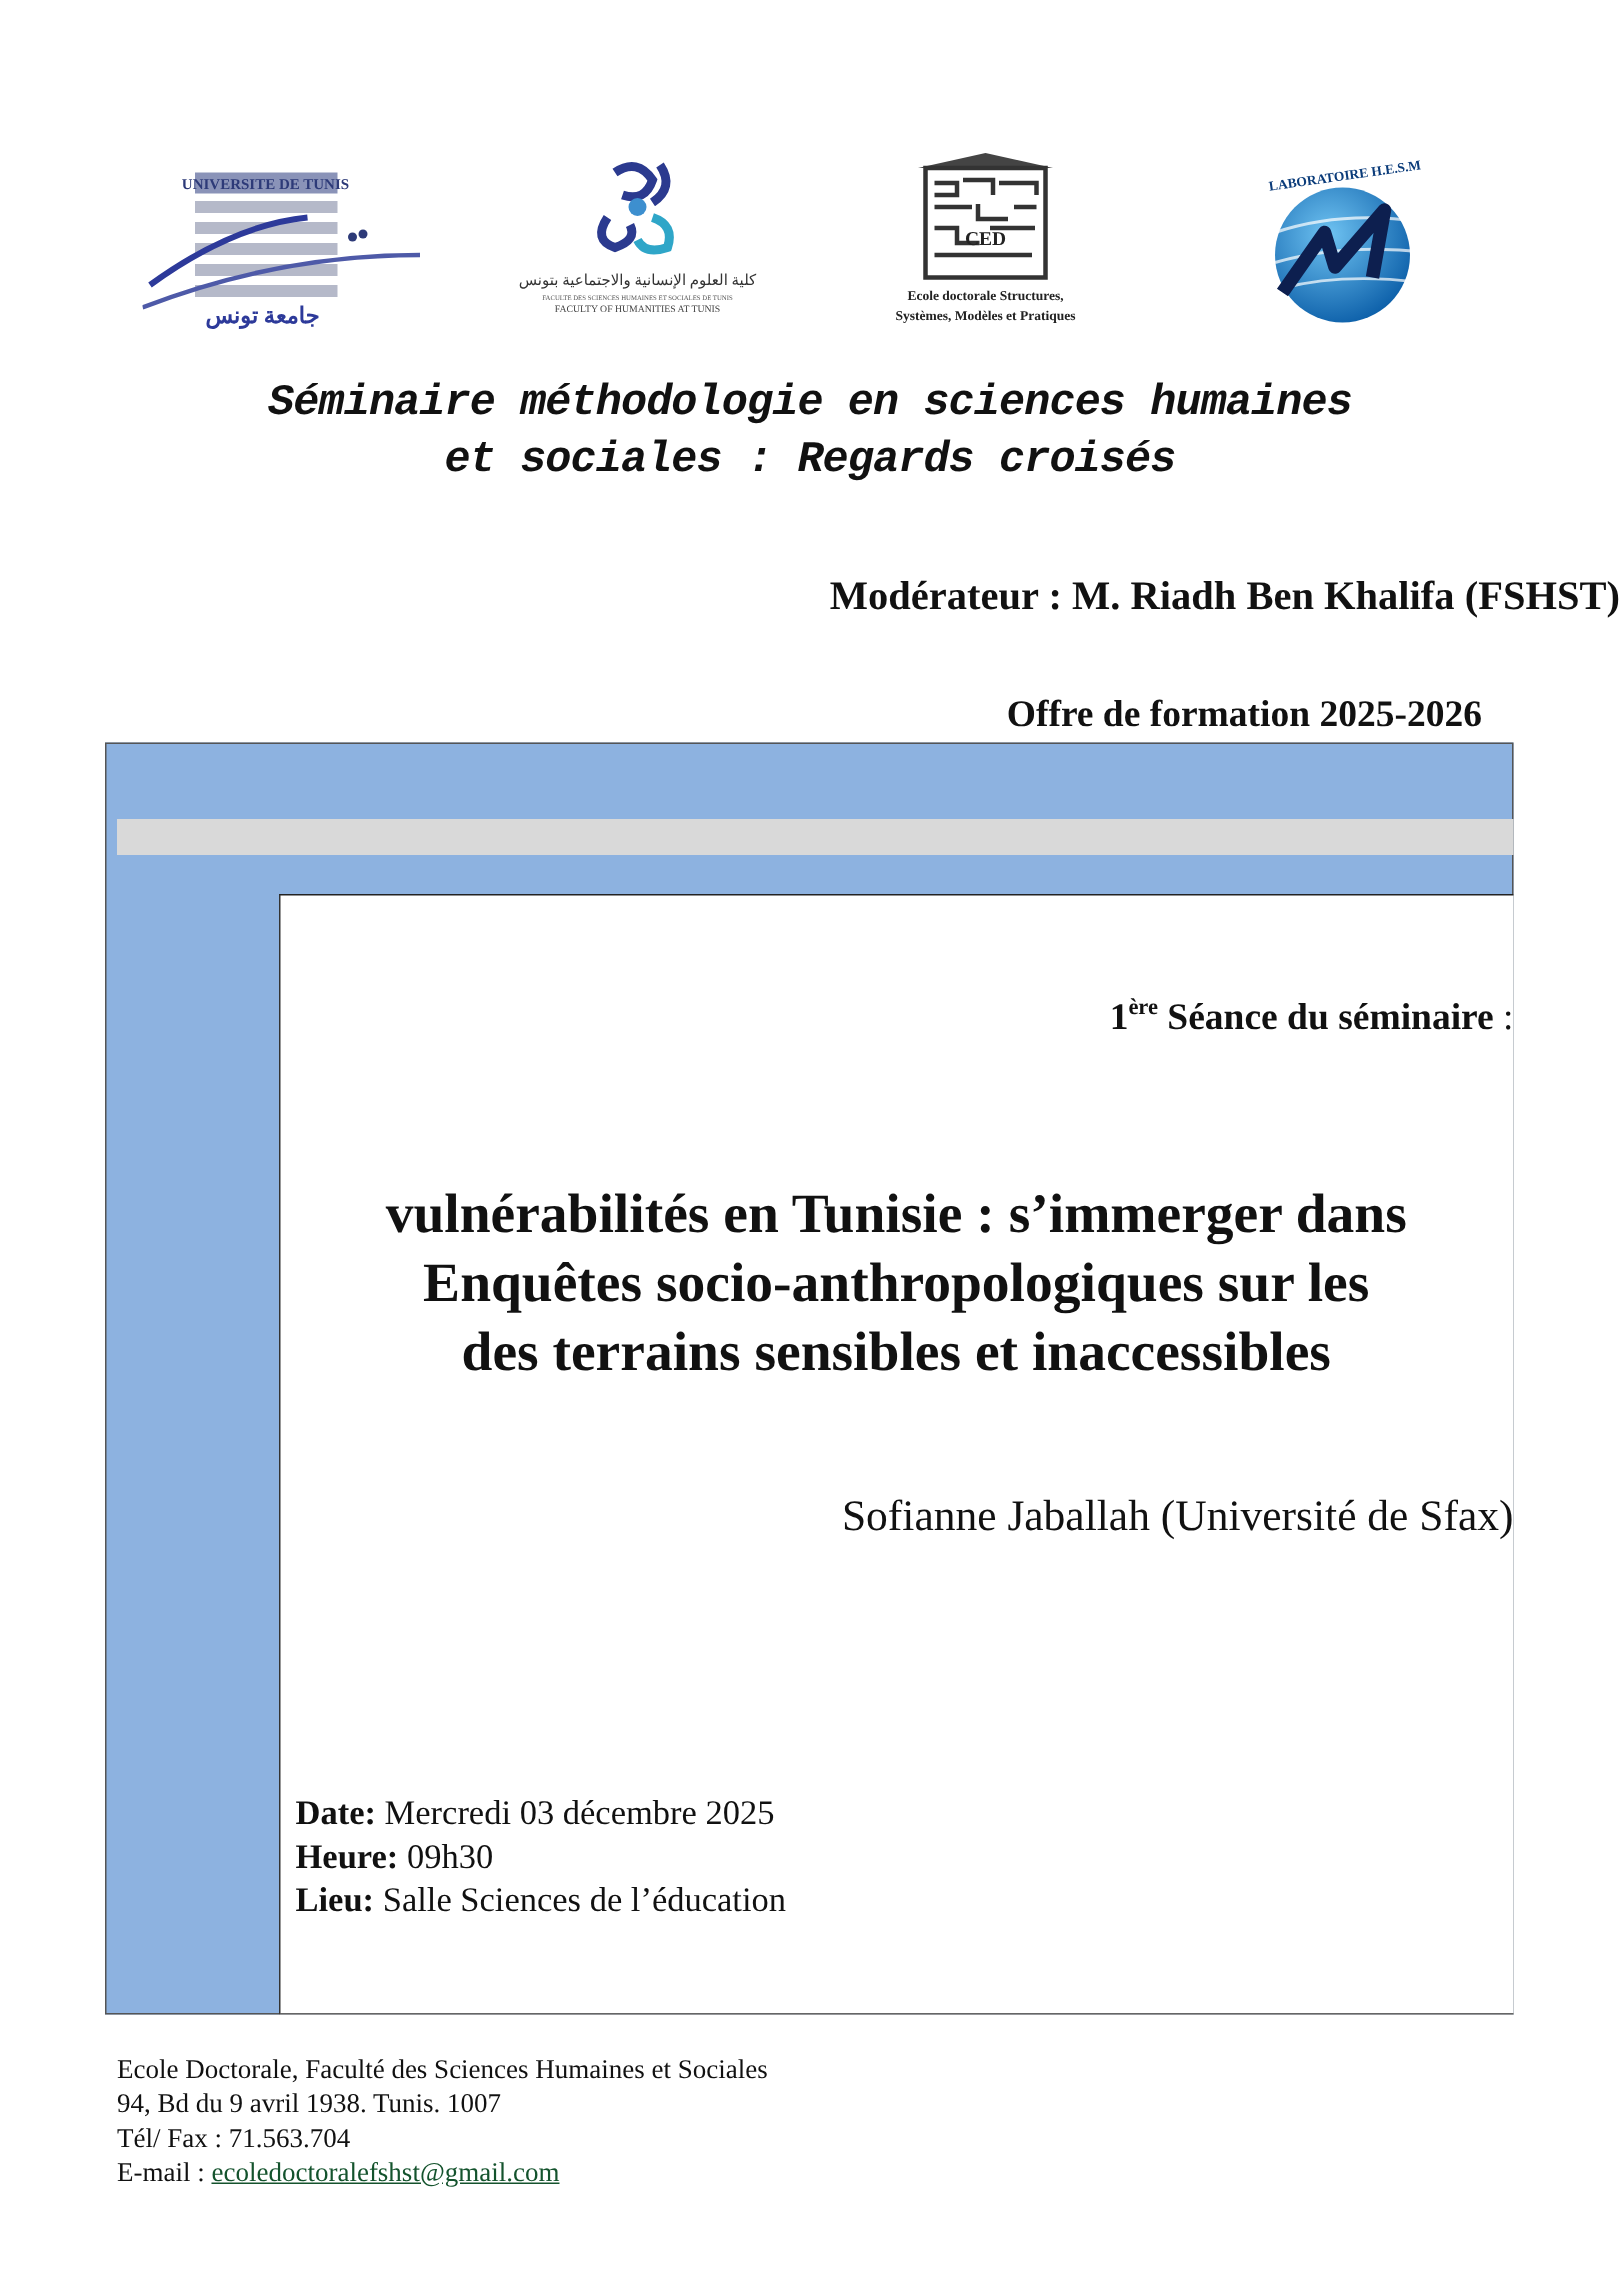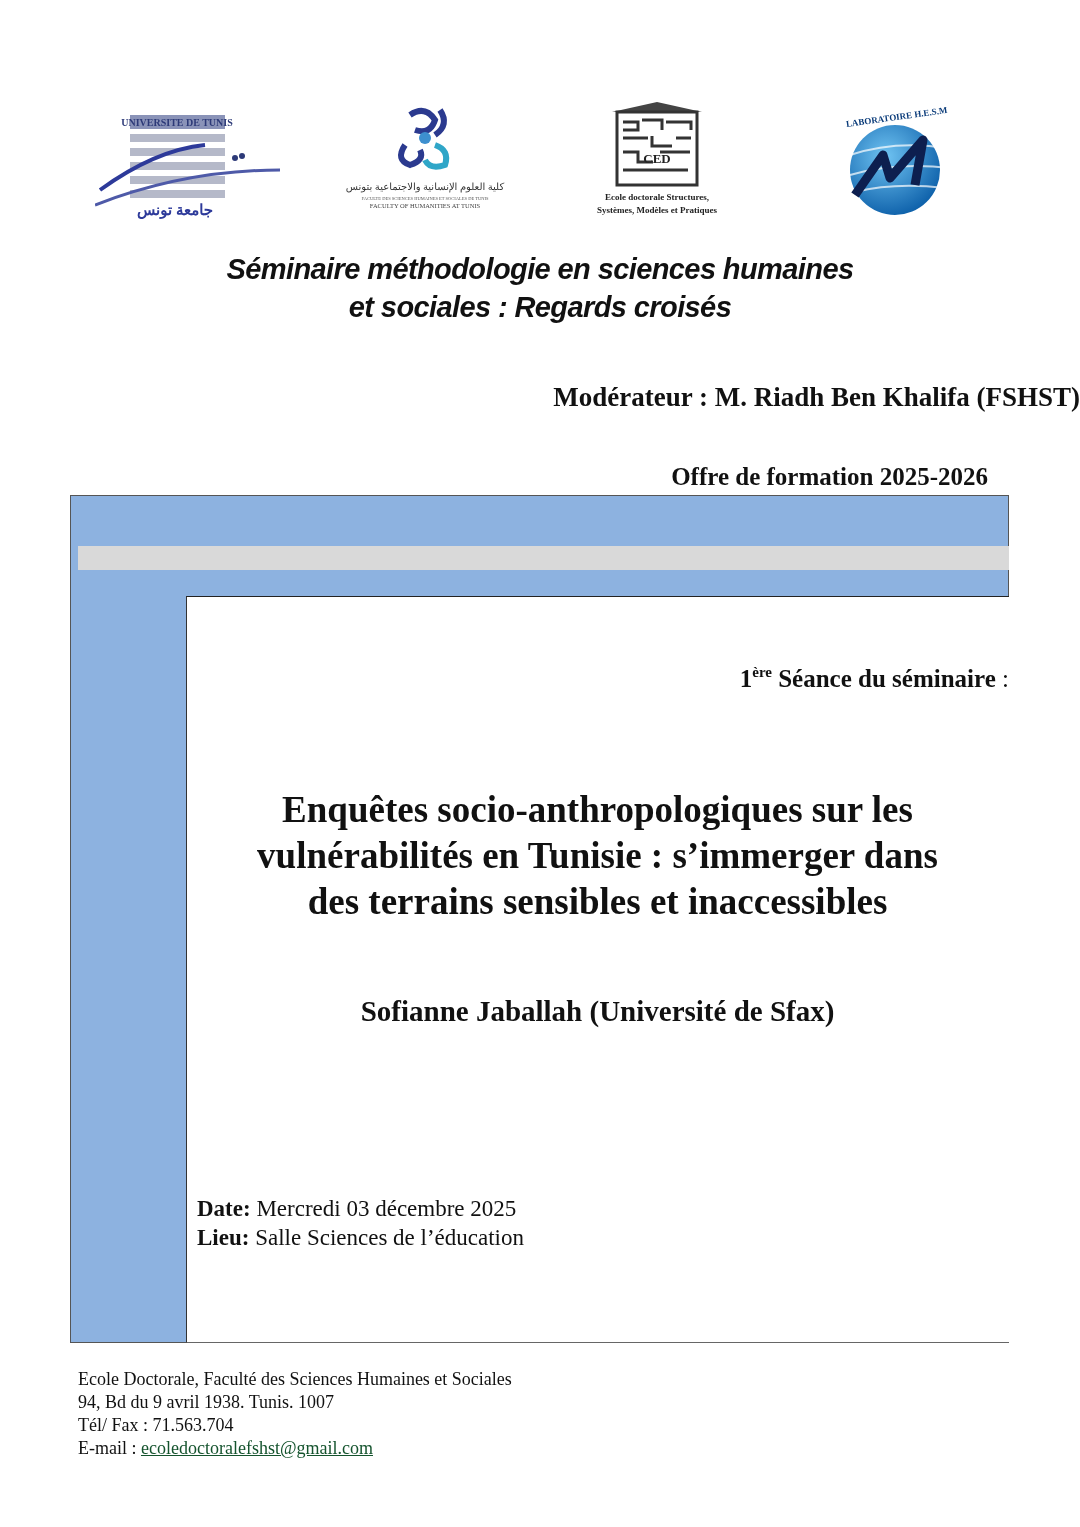--- a/index.html
+++ b/index.html
@@ -1,28 +1,28 @@
 <!DOCTYPE html>
 <html><head>
   <meta charset="utf-8">
   <style>
     html, body { margin: 0; padding: 0; background: #ffffff; }
     body { width: 1080px; height: 1527px; position: relative; overflow: hidden; font-family: "Liberation Serif", serif; color: #111; }
     .logo { position: absolute; }
-    .title-block { position: absolute; left: 0; width: 1080px; top: 250px; text-align: center; font-family: Liberation Sans, sans-serif; font-weight: bold; font-style: italic; font-size: 29px; line-height: 38px; color: #111; letter-spacing: -0.6px; }
+    .title-block { position: absolute; left: 0; width: 1080px; top: 250px; text-align: center; font-family: Liberation Mono, monospace; font-weight: bold; font-style: italic; font-size: 29px; line-height: 38px; color: #111; letter-spacing: -0.6px; }
     .moderator { position: absolute; left: 0; width: 1080px; top: 382px; text-align: right; font-weight: bold; font-size: 27px; color: #111; }
     .offre { position: absolute; right: 92px; top: 463px; font-weight: bold; font-size: 25px; color: #111; }
     .frame { position: absolute; left: 70px; top: 495px; width: 939px; height: 848px; background: #8db2e0; border: 1px solid #555; box-sizing: border-box; }
     .gray-band { position: absolute; left: 78px; top: 546px; width: 931px; height: 24px; background: #d9d9d9; }
     .inner { position: absolute; left: 186px; top: 596px; width: 823px; height: 747px; background: #fff; border-top: 1px solid #222; border-left: 1px solid #333; border-bottom: 1px solid #666; box-sizing: border-box; }
     .seance { position: absolute; left: 186px; width: 823px; top: 664px; text-align: right; font-size: 25px; }
     .seance b { font-weight: bold; }
     .seance sup { font-size: 15px; vertical-align: 10px; font-weight: bold; }
     .talk-title { position: absolute; left: 210px; width: 775px; top: 787px; text-align: center; font-weight: bold; font-size: 37px; line-height: 46px; }
-    .speaker { position: absolute; left: 186px; width: 823px; top: 995px; text-align: center; font-weight: bold; font-size: 29px; }
+    .speaker { position: absolute; left: 186px; width: 823px; top: 995px; text-align: right; font-weight: normal; font-size: 29px; }
     .details { position: absolute; left: 197px; top: 1194px; font-size: 23px; line-height: 29px; }
     .details b { font-weight: bold; }
     .footer { position: absolute; left: 78px; top: 1368px; font-size: 18px; line-height: 23px; color: #111; }
     .footer a { color: #14532d; text-decoration: underline; }
   </style>
 </head>
 <body>
 
 <div class="logo" style="left:95px; top:110px; width:190px; height:110px;">
   <svg width="190" height="110" viewBox="0 0 190 110">
@@ -93,29 +93,30 @@
 
 <div class="frame"></div>
 <div class="gray-band"></div>
 <div class="inner"></div>
 
 <div class="seance">
   <b><span>1</span><sup>ère</sup><span> Séance du séminaire</span></b><span> :</span>
 </div>
 
 <div class="talk-title">
+  <div>vulnérabilités en Tunisie : s’immerger dans</div>
   <div>Enquêtes socio-anthropologiques sur les</div>
-  <div>vulnérabilités en Tunisie : s’immerger dans</div>
   <div>des terrains sensibles et inaccessibles</div>
 </div>
 
 <div class="speaker">Sofianne Jaballah (Université de Sfax)</div>
 
 <div class="details">
   <div><b>Date:</b><span> Mercredi 03 décembre 2025</span></div>
+  <div><b>Heure:</b><span> 09h30</span></div>
   <div><b>Lieu:</b><span> Salle Sciences de l’éducation</span></div>
 </div>
 
 <div class="footer">
   <div>Ecole Doctorale, Faculté des Sciences Humaines et Sociales</div>
   <div>94, Bd du 9 avril 1938. Tunis. 1007</div>
   <div>Tél/ Fax : 71.563.704</div>
   <div><span>E-mail : </span><a href="mailto:ecoledoctoralefshst@gmail.com">ecoledoctoralefshst@gmail.com</a></div>
 </div>
 

